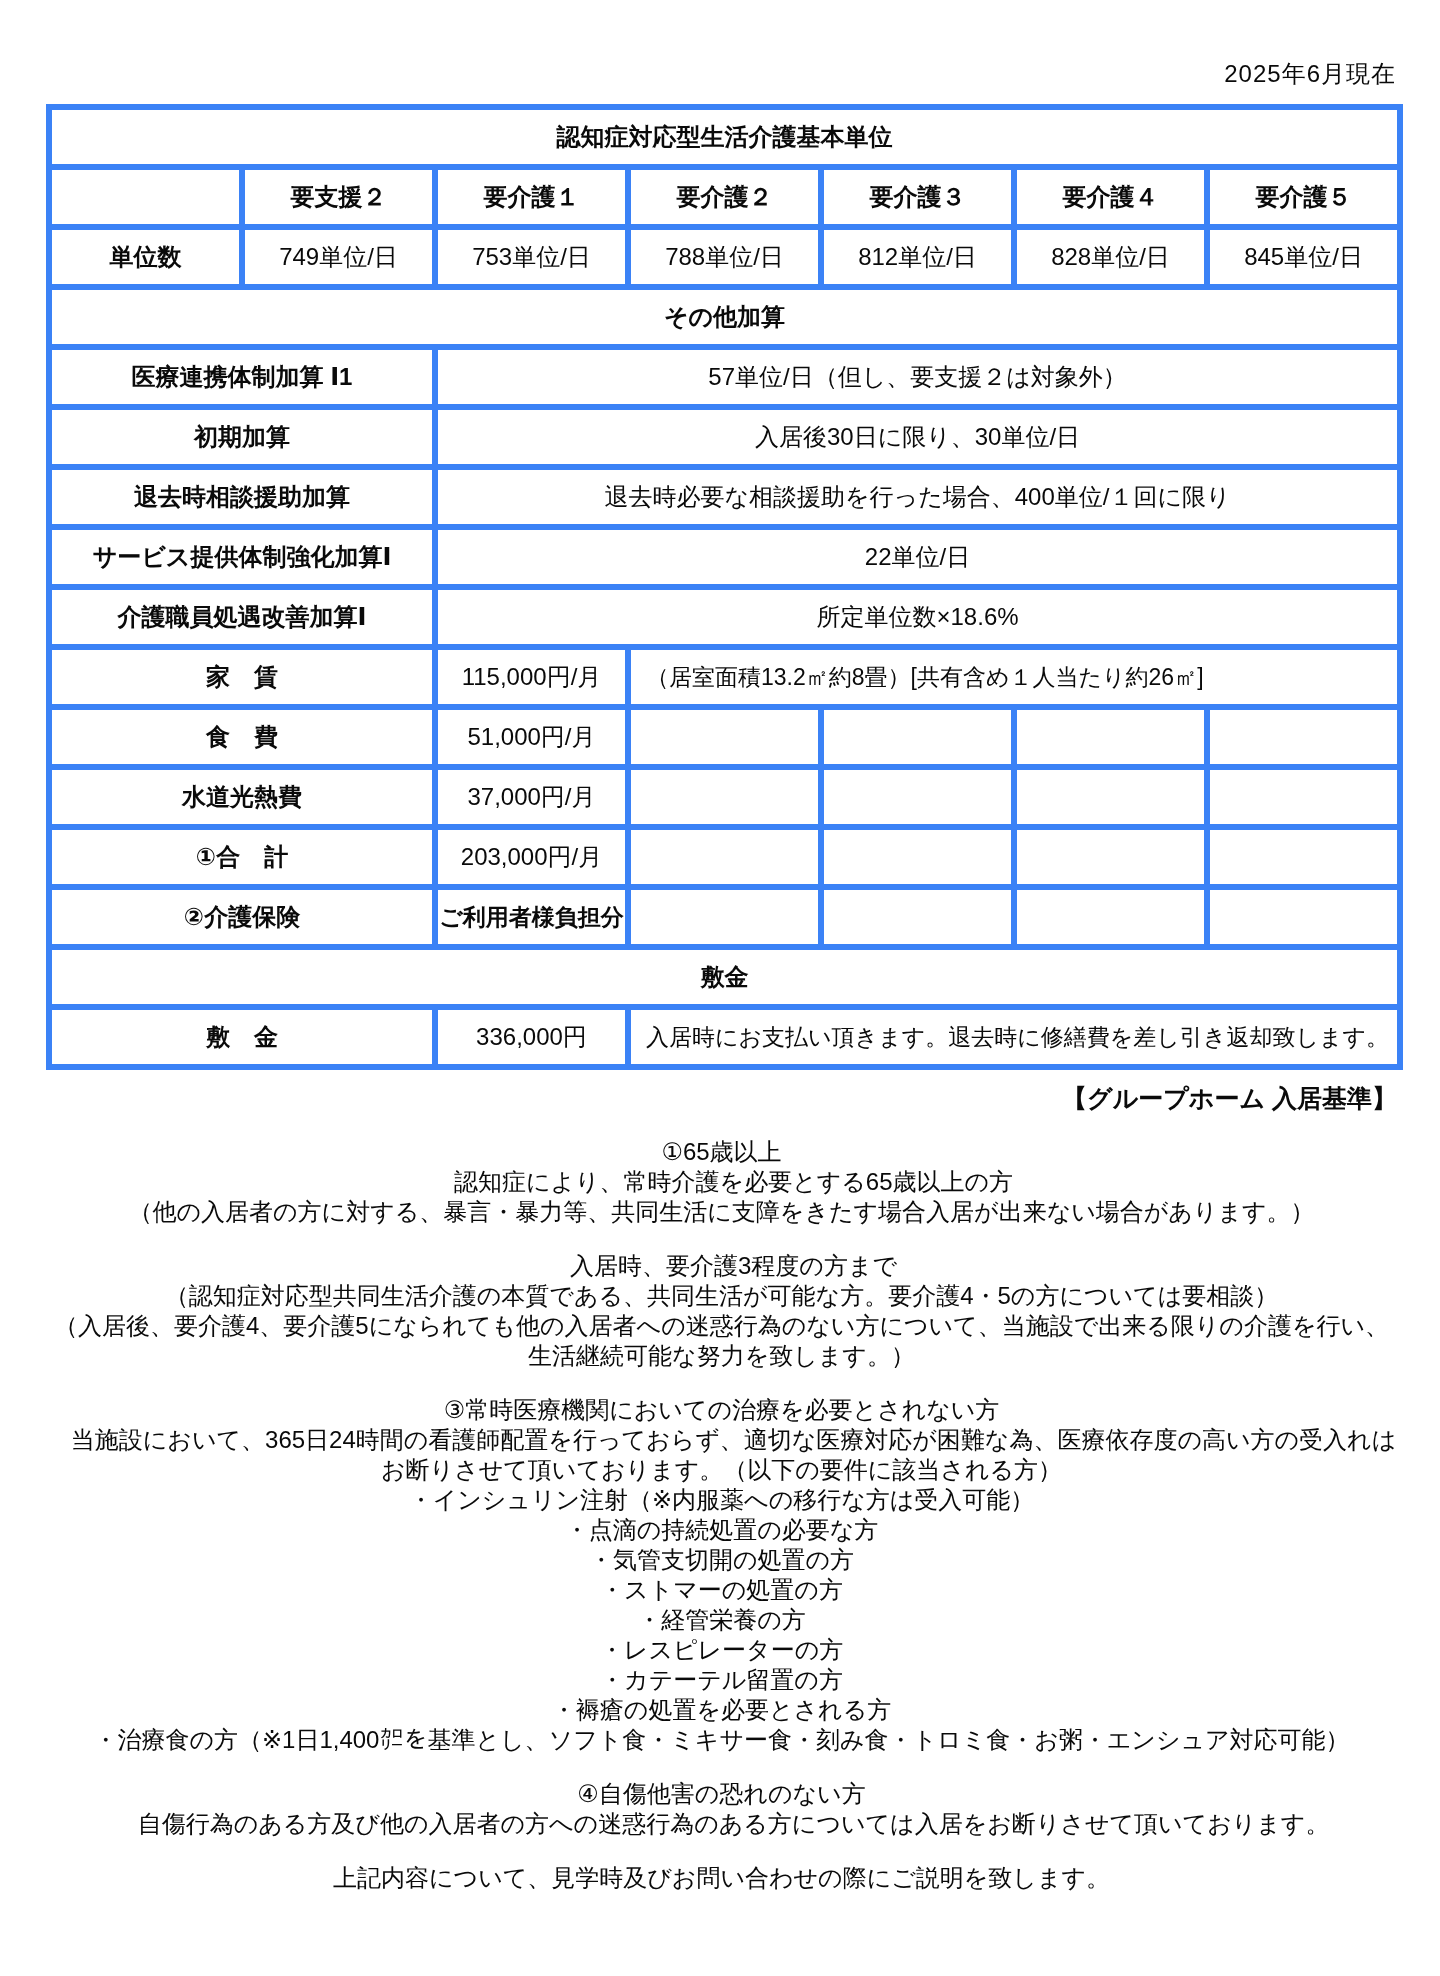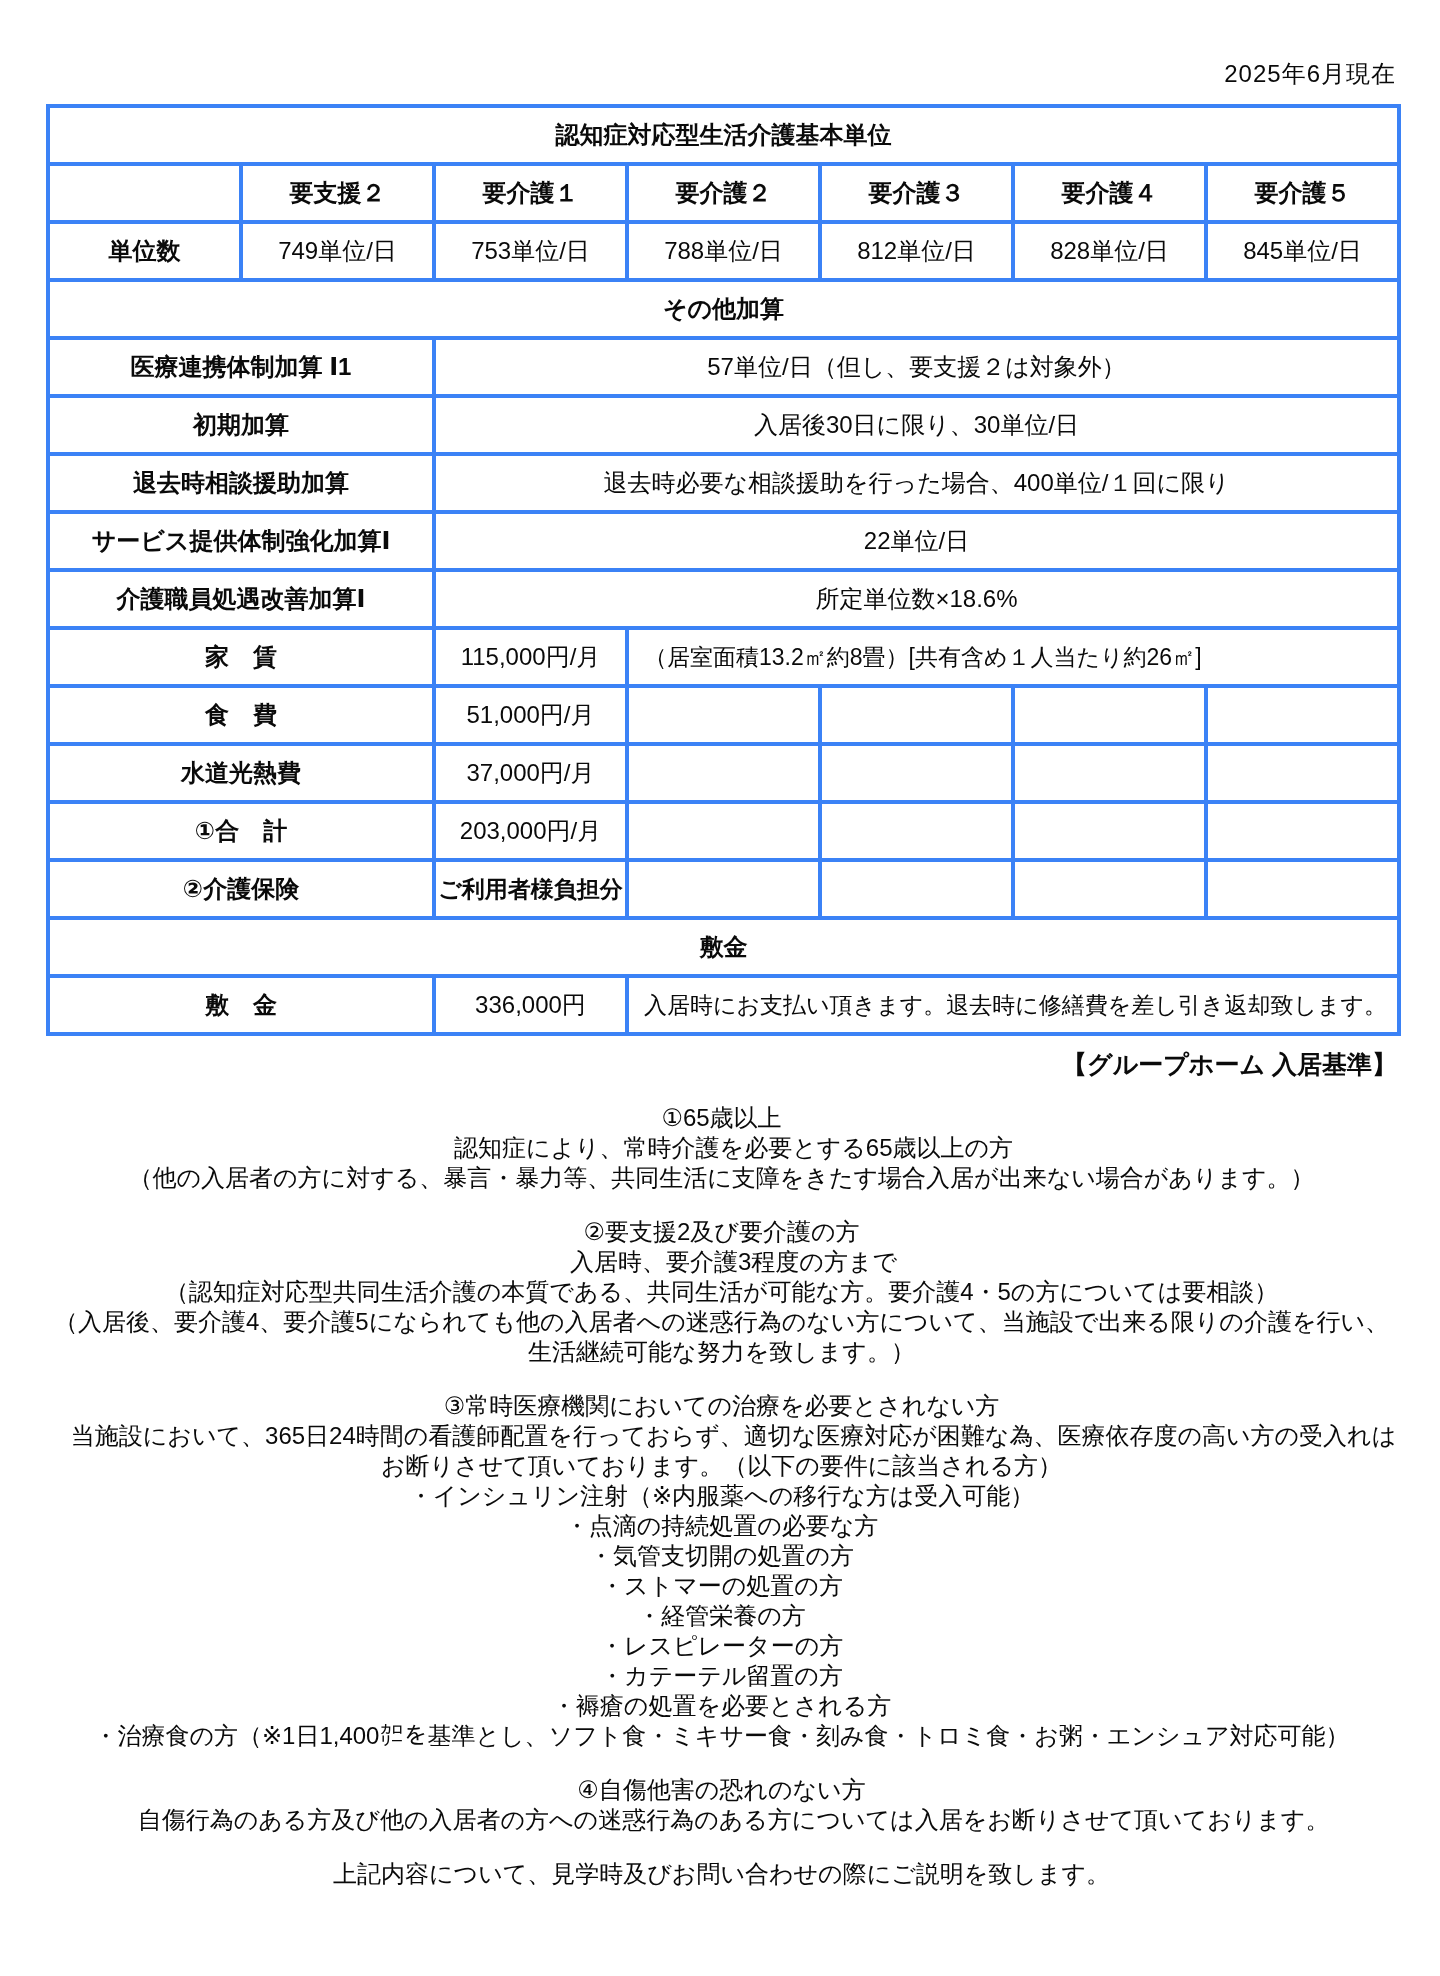--- a/index.html
+++ b/index.html
@@ -23,21 +23,21 @@
     letter-spacing: 1px;
   }
   table.pricing {
     margin-left: 46px;
     width: 1351px;
     border-collapse: collapse;
     border: 3px solid #000;
     table-layout: fixed;
   }
   table.pricing td {
-    border: 4px solid #3b82f6;
+    border: 6px solid #3b82f6;
     height: 54px;
     padding: 0 3px;
     font-size: 24px;
     text-align: center;
     vertical-align: middle;
     white-space: nowrap;
     overflow: hidden;
   }
   table.pricing td.b { font-weight: bold; }
   table.pricing td.note-cell {
@@ -186,21 +186,20 @@
 
   <div class="criteria">
 
     <div class="section">
       <div class="line">①65歳以上</div>
       <div class="line">　認知症により、常時介護を必要とする65歳以上の方</div>
       <div class="line">（他の入居者の方に対する、暴言・暴力等、共同生活に支障をきたす場合入居が出来ない場合があります。）</div>
     </div>
 
     <div class="section">
-      <div class="line">②要支援2及び要介護の方</div>
       <div class="line">　入居時、要介護3程度の方まで</div>
       <div class="line">（認知症対応型共同生活介護の本質である、共同生活が可能な方。要介護4・5の方については要相談）</div>
       <div class="line">（入居後、要介護4、要介護5になられても他の入居者への迷惑行為のない方について、当施設で出来る限りの介護を行い、生活継続可能な努力を致します。）</div>
     </div>
 
     <div class="section">
       <div class="line">③常時医療機関においての治療を必要とされない方</div>
       <div class="line">　当施設において、365日24時間の看護師配置を行っておらず、適切な医療対応が困難な為、医療依存度の高い方の受入れはお断りさせて頂いております。（以下の要件に該当される方）</div>
       <div class="line">・インシュリン注射（※内服薬への移行な方は受入可能）</div>
       <div class="line">・点滴の持続処置の必要な方</div>

